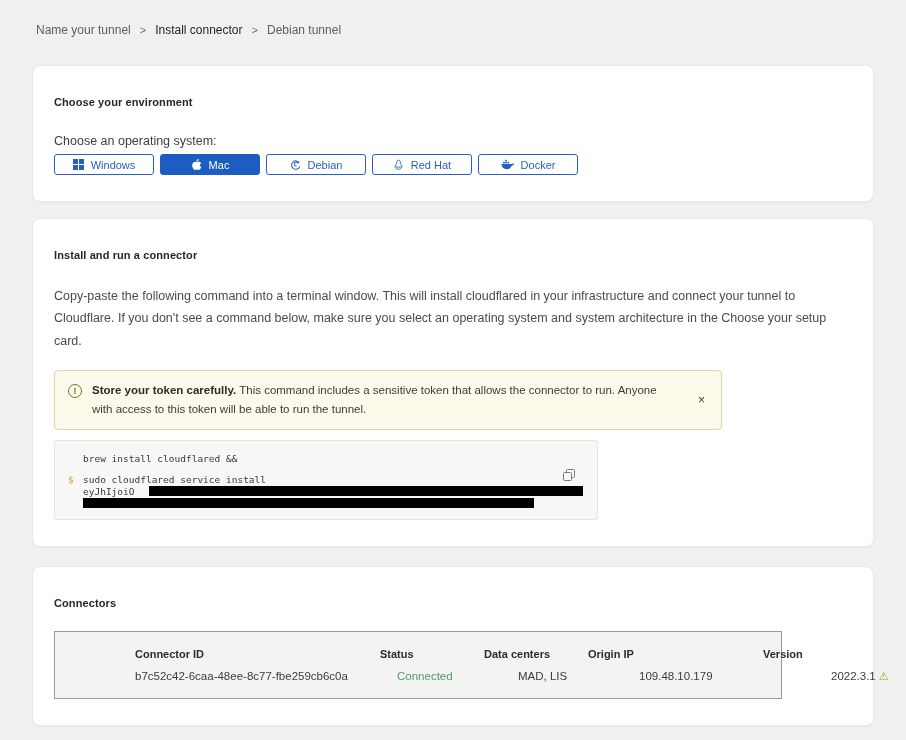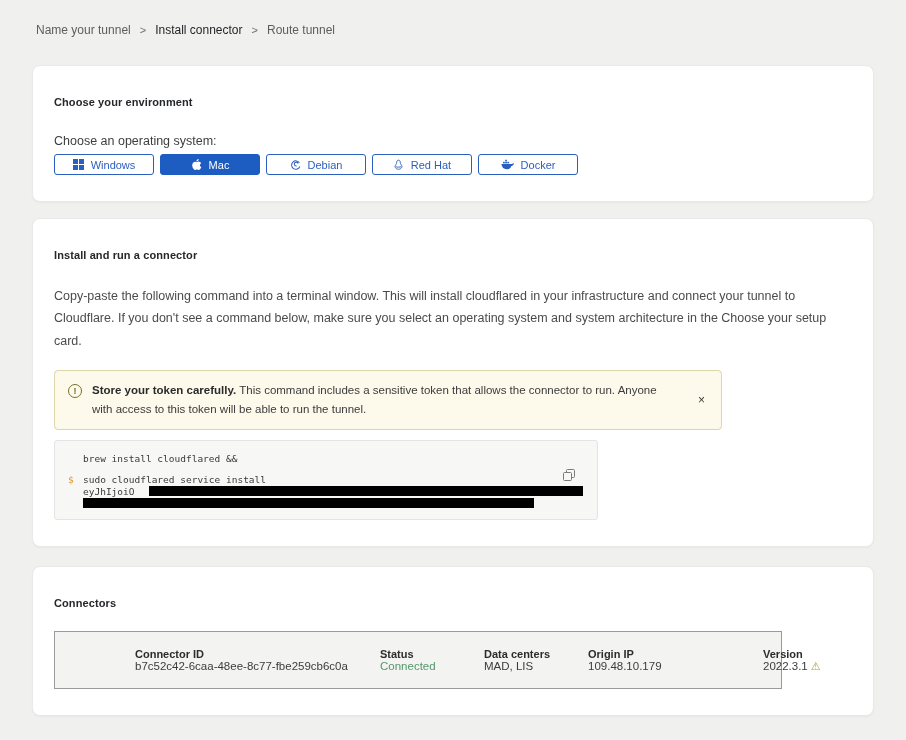--- a/index.html
+++ b/index.html
@@ -130,33 +130,33 @@
     background:#f3f3f1;
     border:1px solid #9b9b9b;
     padding:16px 10px 15px 80px;
   }
   .trow {
     display:grid;
     grid-template-columns:245px 104px 104px 175px auto;
     align-items:center;
   }
   .trow.head { font-size:11px; font-weight:bold; color:#2c2c2c; }
-  .trow.body-row { font-size:11.5px; color:#3c3c3c; }
+  .trow.body-row { margin-top:10px; font-size:11.5px; color:#3c3c3c;gap:17px; }
   .status-connected { color:#54976d; }
   .version-warn { color:#ac9e33; font-size:11px; margin-left:3px; }
 </style>
 </head>
 <body>
 
 <nav class="breadcrumb">
   <span class="crumb">Name your tunnel</span>
   <span class="sep">&gt;</span>
   <span class="crumb active">Install connector</span>
   <span class="sep">&gt;</span>
-  <span class="crumb">Route tunnel</span>
+  <span class="crumb">Debian tunnel</span>
 </nav>
 
 <section class="card" id="env-card">
   <h2 class="card-title">Choose your environment</h2>
   <div class="os-label">Choose an operating system:</div>
   <div class="os-row">
     <button class="os-btn">
       <span>
         <svg width="11" height="11" viewBox="0 0 11 11">
             <rect x="0" y="0" width="5" height="5" fill="#2a5fc0"></rect>

